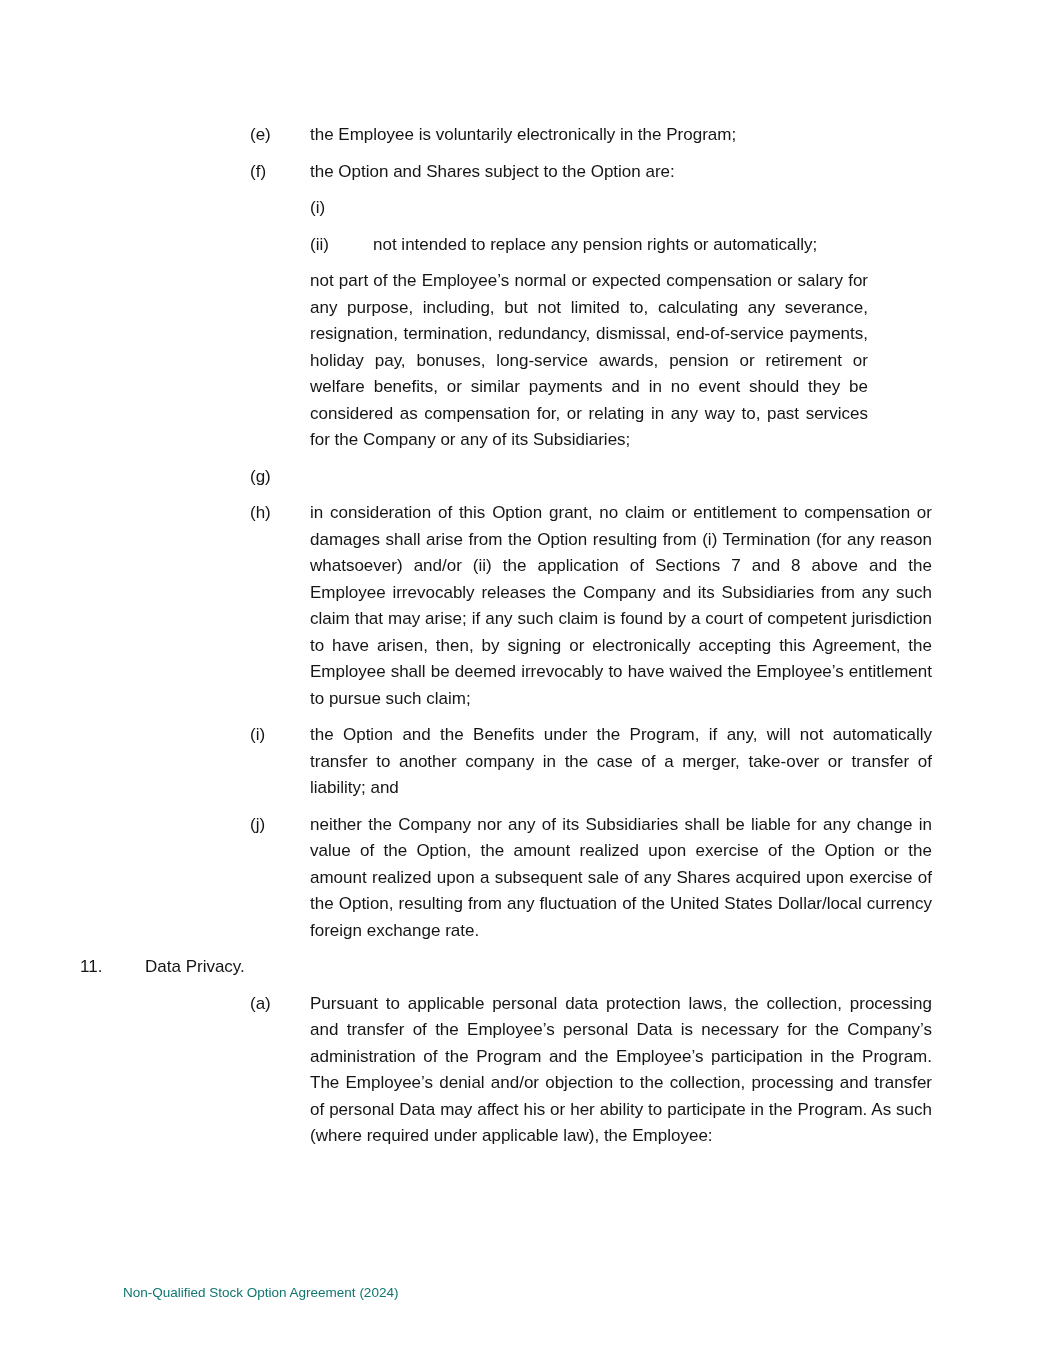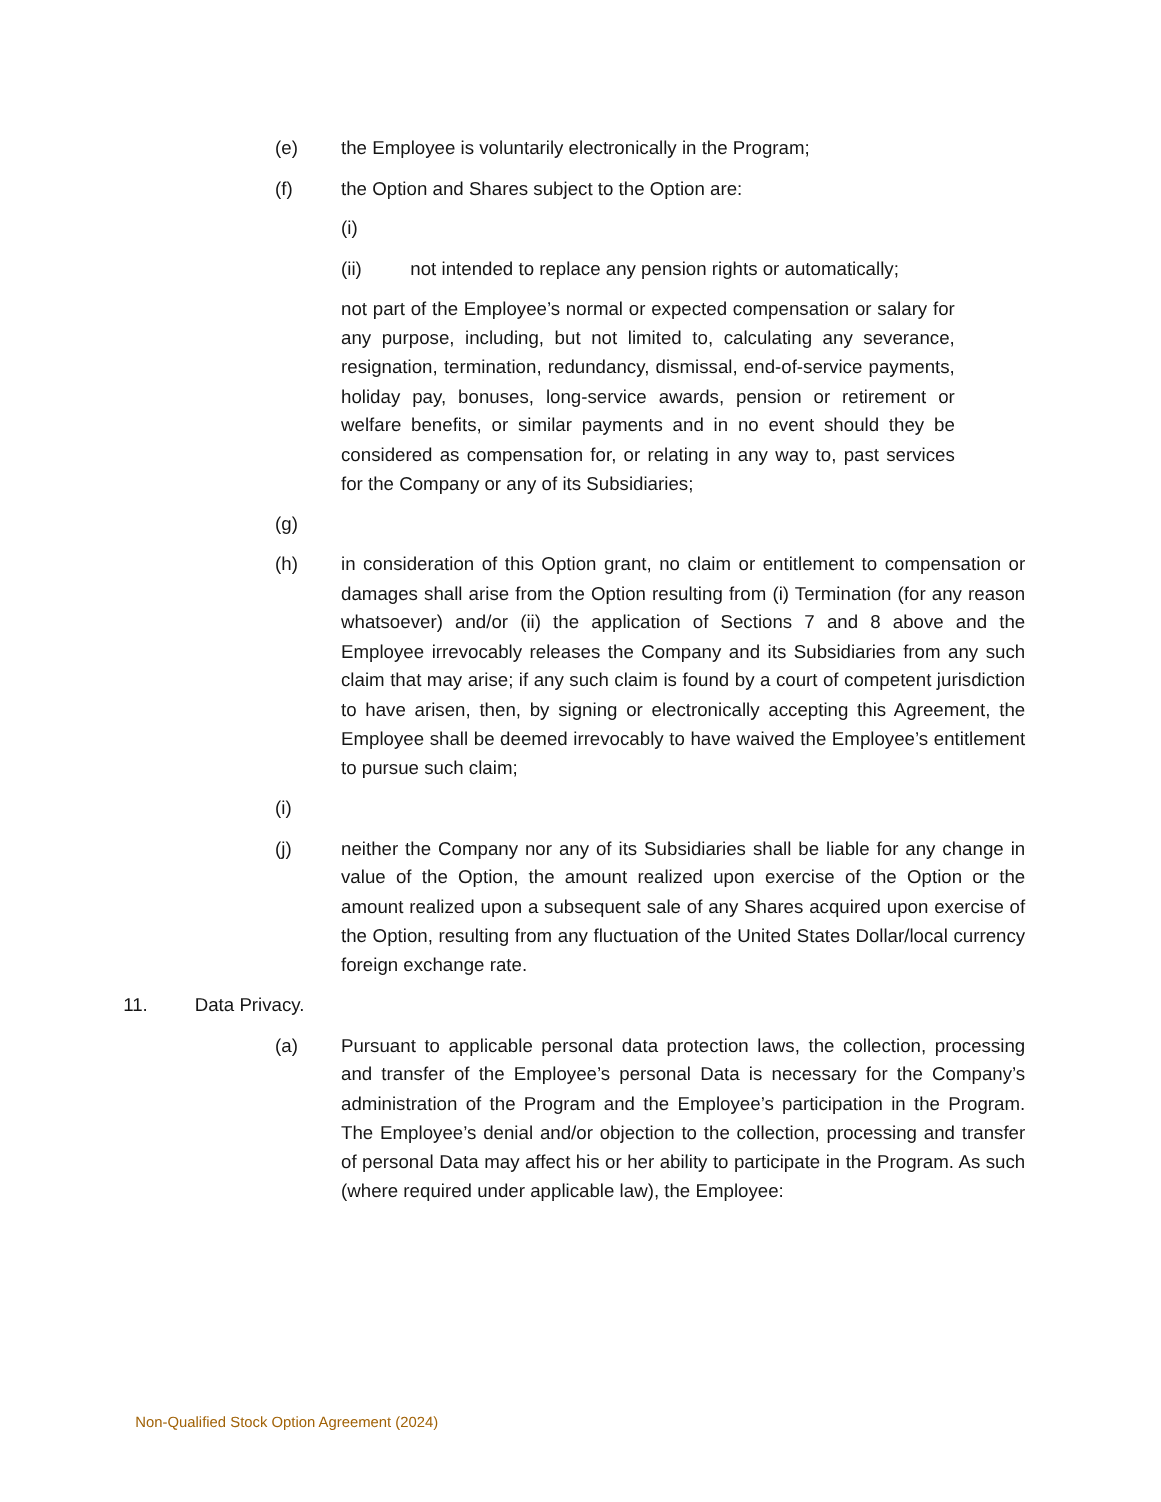--- a/index.html
+++ b/index.html
@@ -26,30 +26,30 @@
   .text { text-align:justify; }
   
   .lvl1 { padding-left:250px; }
   .lvl1 .marker { width:60px; }
   .lvl1 .text { width:622px; }
   
   .lvl2 { padding-left:310px; }
   .lvl2 .marker { width:63px; }
   .lvl2 .text { width:558px; }
   
-  .sec { padding-left:112px; }
+  .sec { padding-left:80px; }
   .sec .marker { width:65px; }
   .sec .text { width:680px; text-align:left; }
   .footer {
     position:absolute;
     left:123px;
     top:1284px;
     font-size:13.5px;
     line-height:18px;
-    color:#a16207;
+    color:#0f766e;
   }
 </style>
 </head>
 <body>
 
 <div class="page">
   <main class="content">
 
     <div class="row lvl1">
       <span class="marker">(e)</span>
@@ -78,20 +78,21 @@
       <span class="marker">(g)</span>
     </div>
 
     <div class="row lvl1">
       <span class="marker">(h)</span>
       <p class="text">in consideration of this Option grant, no claim or entitlement to compensation or damages shall arise from the Option resulting from (i) Termination (for any reason whatsoever) and/or (ii) the application of Sections 7 and 8 above and the Employee irrevocably releases the Company and its Subsidiaries from any such claim that may arise; if any such claim is found by a court of competent jurisdiction to have arisen, then, by signing or electronically accepting this Agreement, the Employee shall be deemed irrevocably to have waived the Employee’s entitlement to pursue such claim;</p>
     </div>
 
     <div class="row lvl1">
       <span class="marker">(i)</span>
+      <p class="text">the Option and the Benefits under the Program, if any, will not automatically transfer to another company in the case of a merger, take-over or transfer of liability; and</p>
     </div>
 
     <div class="row lvl1">
       <span class="marker">(j)</span>
       <p class="text">neither the Company nor any of its Subsidiaries shall be liable for any change in value of the Option, the amount realized upon exercise of the Option or the amount realized upon a subsequent sale of any Shares acquired upon exercise of the Option, resulting from any fluctuation of the United States Dollar/local currency foreign exchange rate.</p>
     </div>
 
     <div class="row sec">
       <span class="marker">11.</span>
       <p class="text">Data Privacy.</p>

